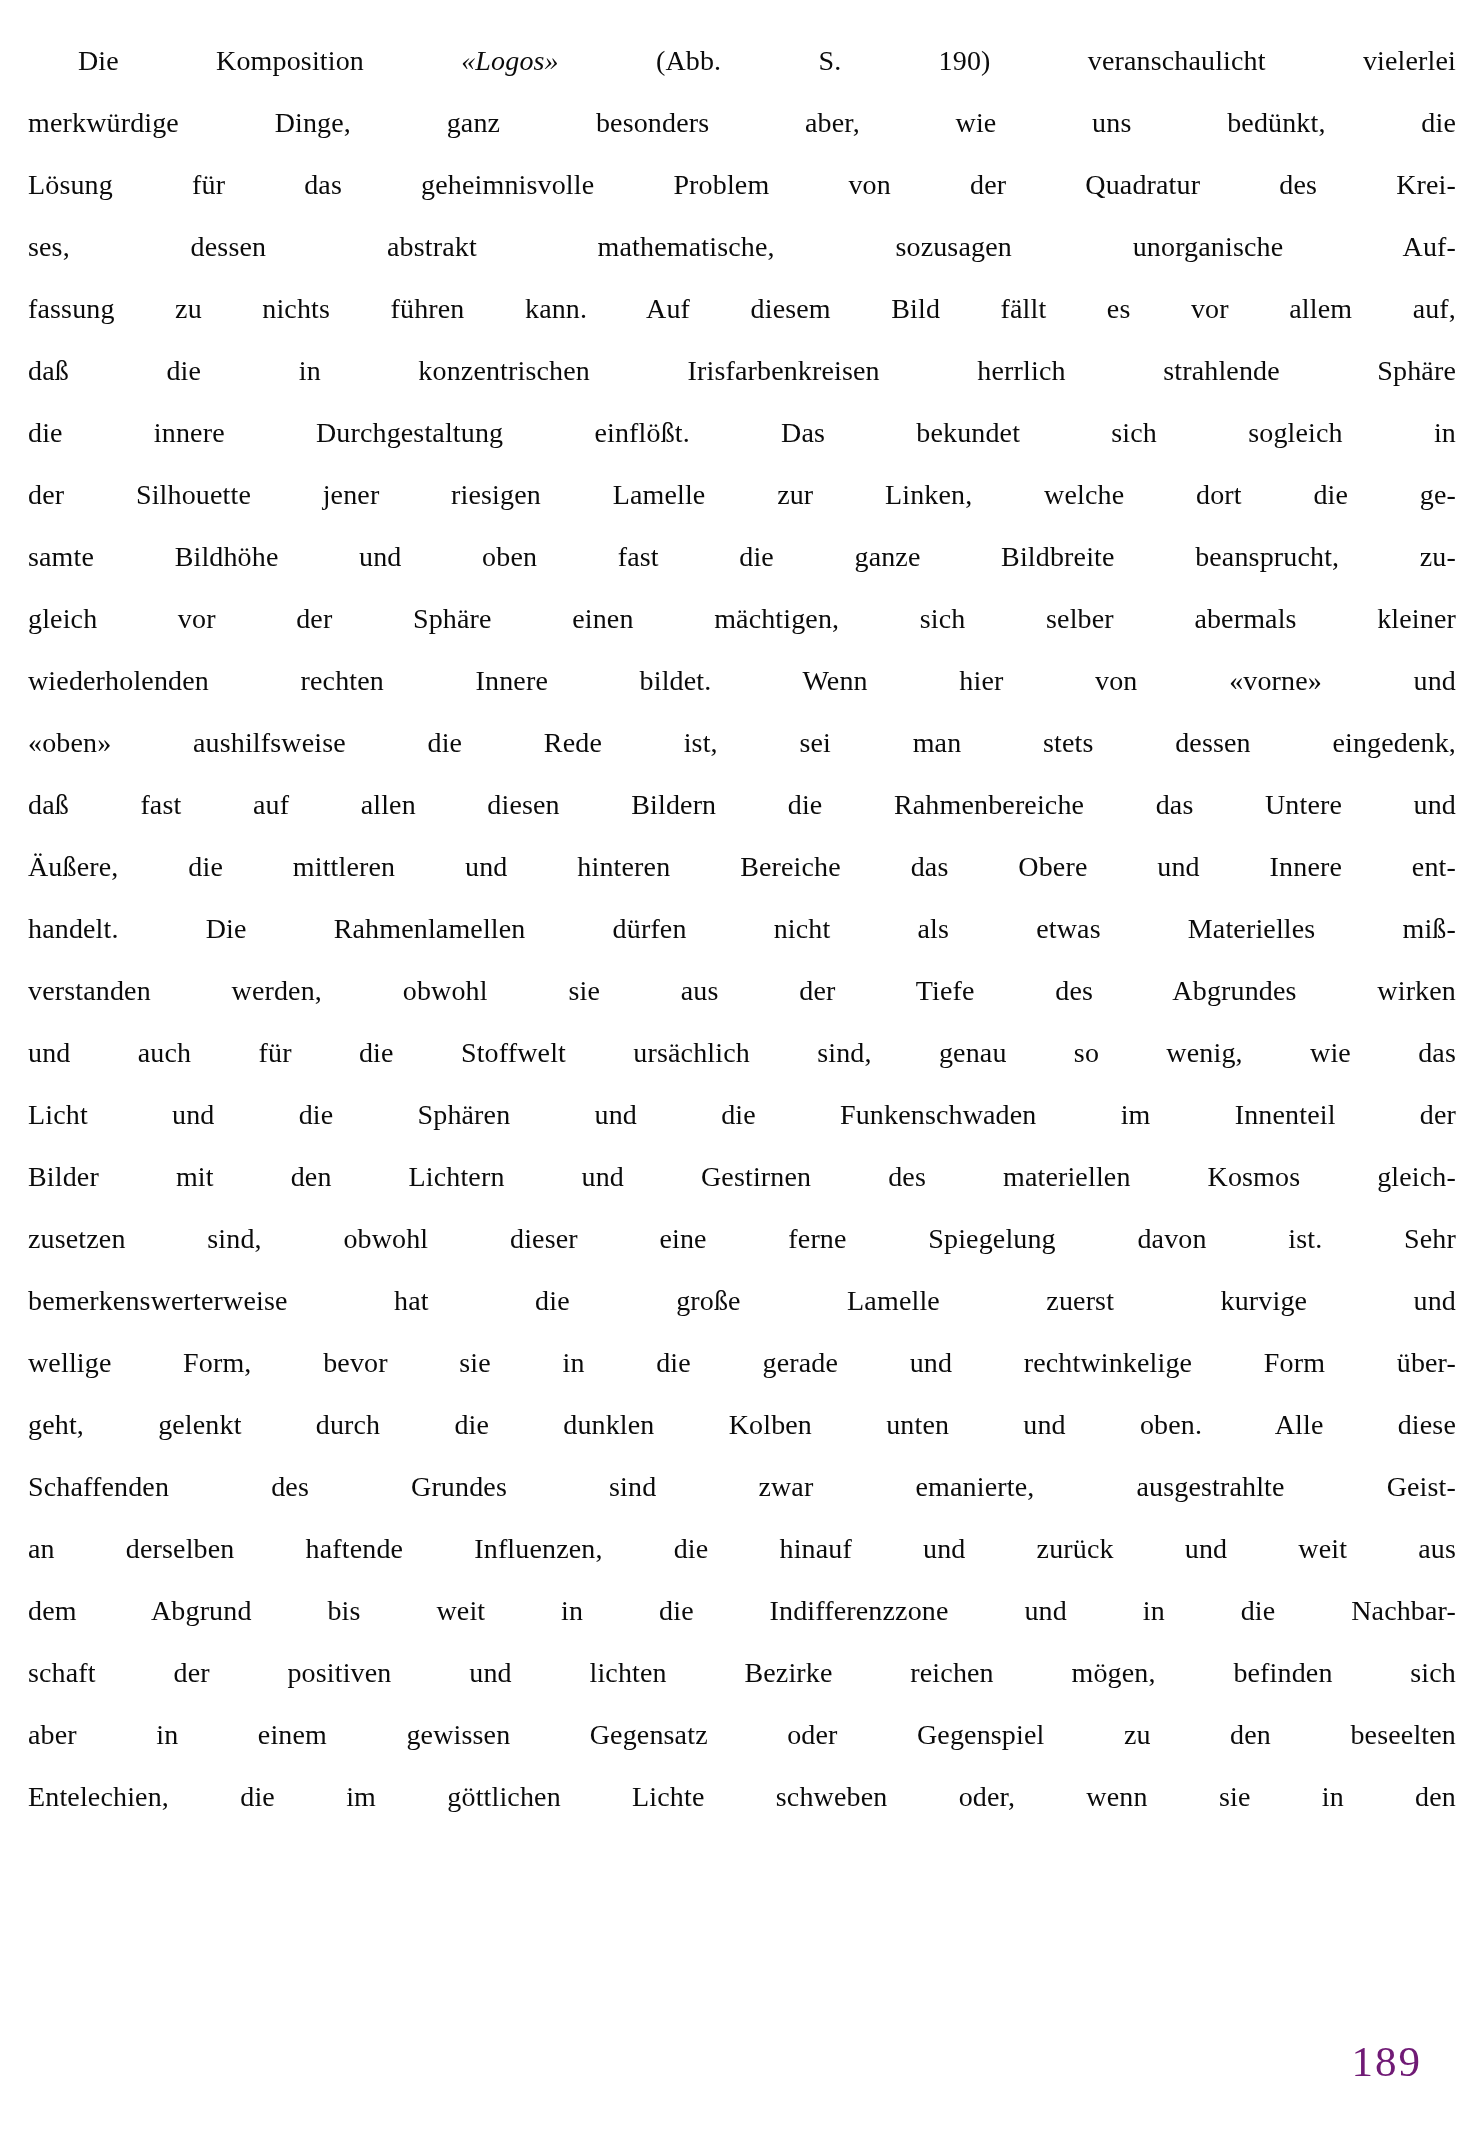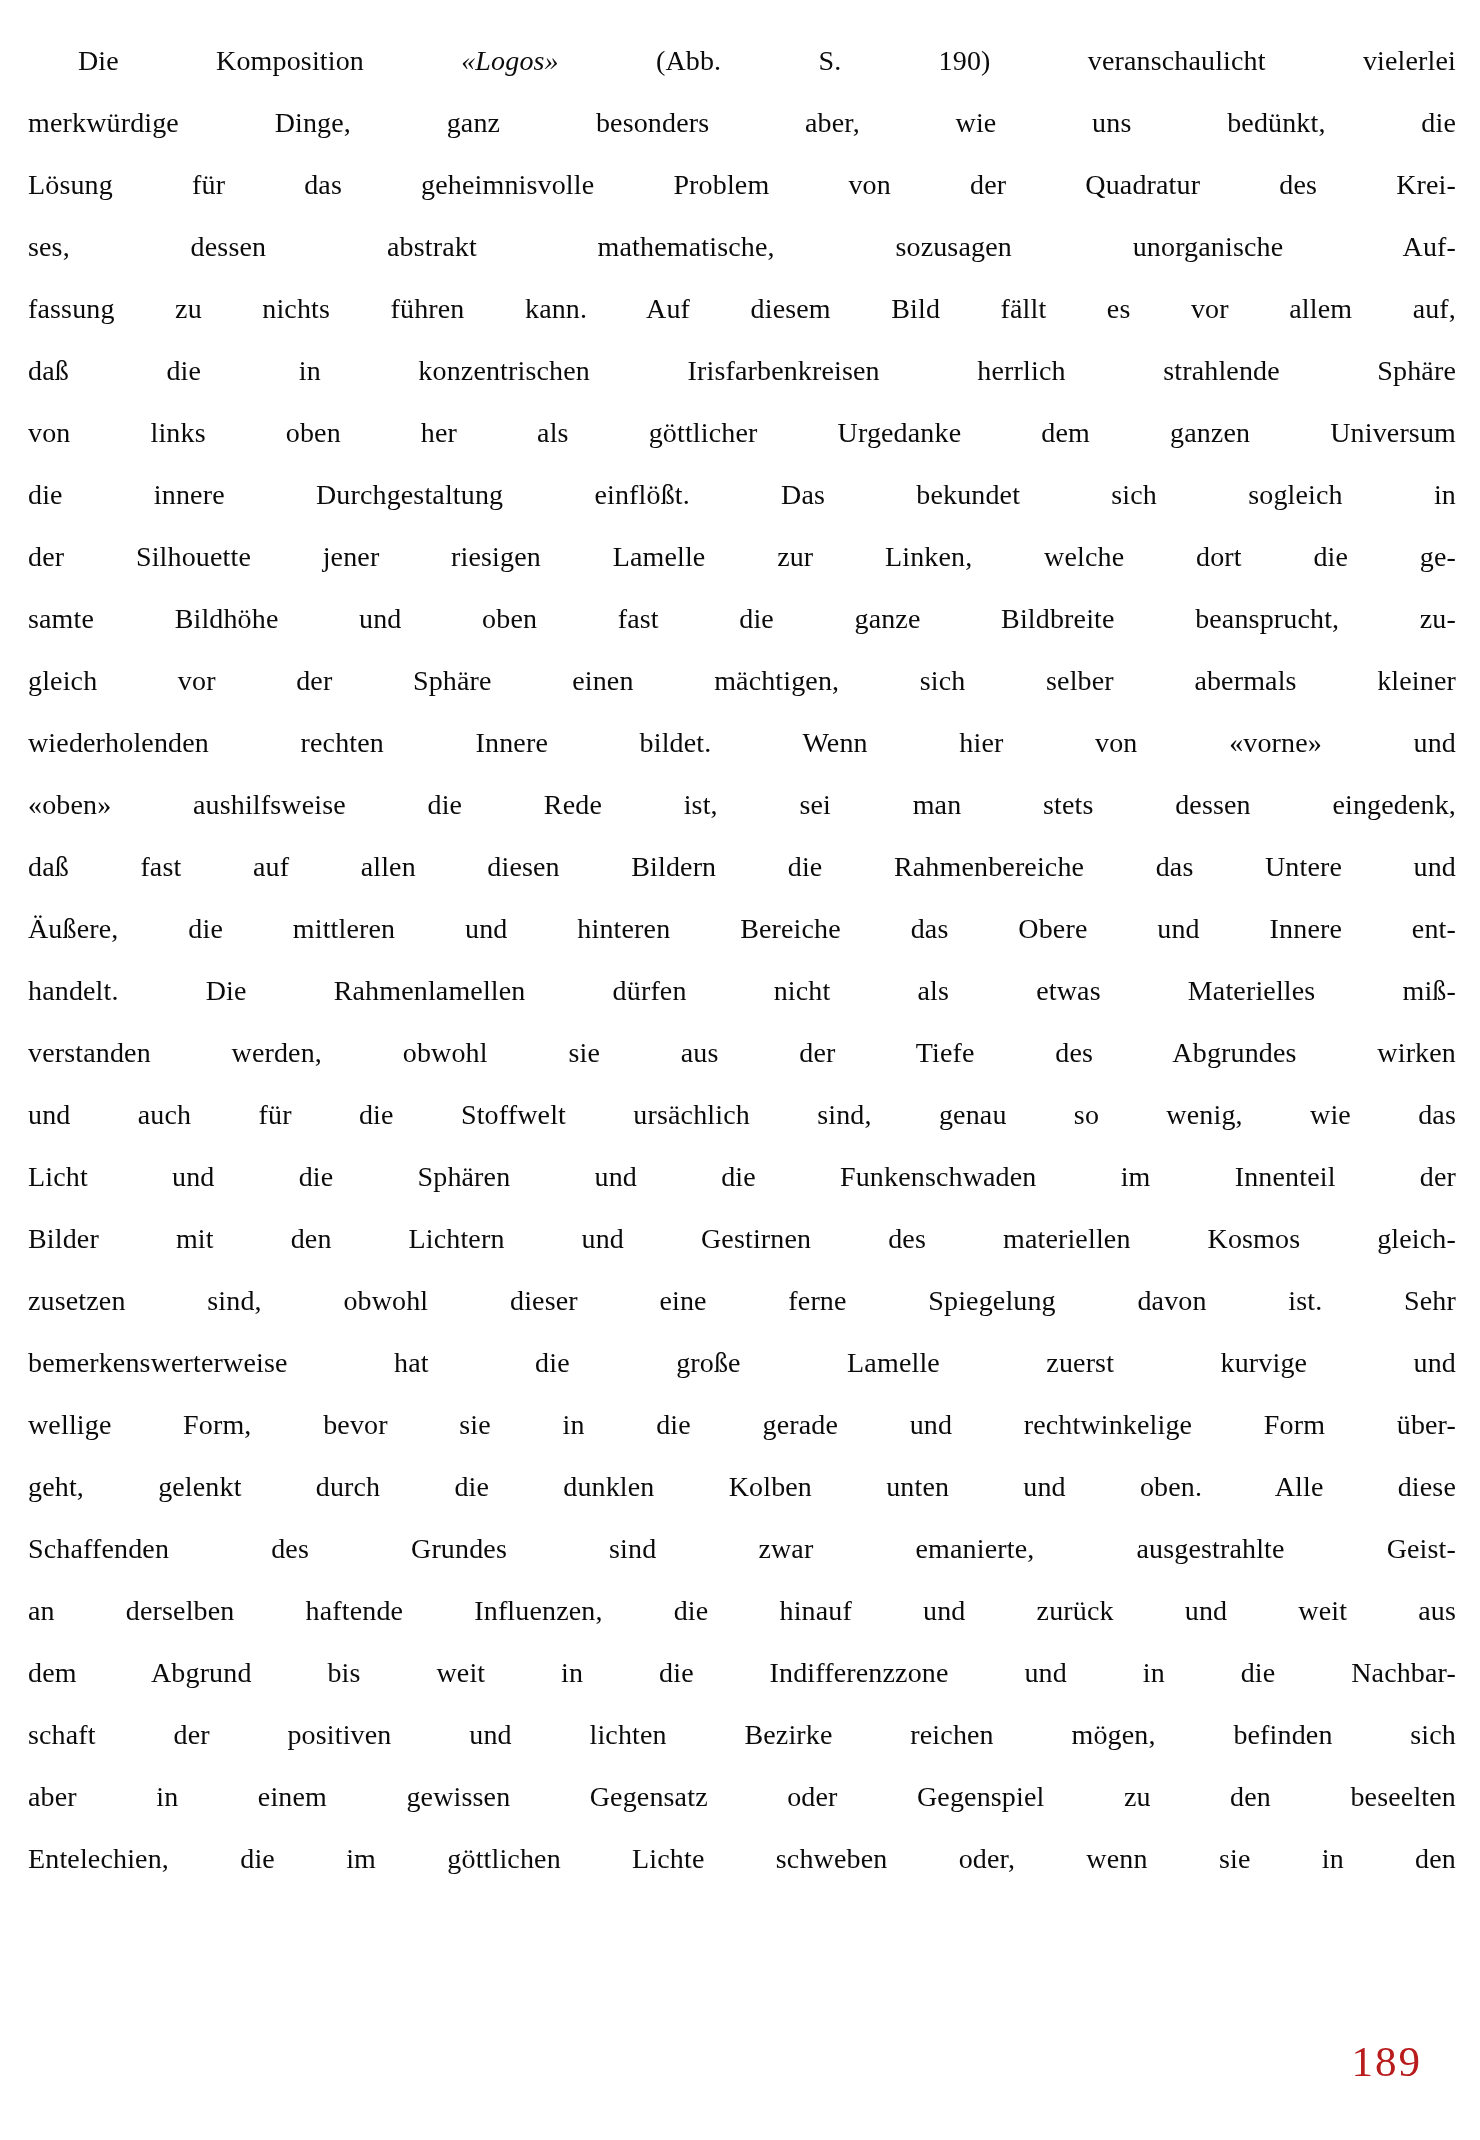--- a/index.html
+++ b/index.html
@@ -45,35 +45,34 @@
   .seg-roman {
     font-style: normal;
   }
   .page-number {
     position: absolute;
     top: 2036px;
     right: 58px;
     font-size: 43px;
     line-height: 52px;
     letter-spacing: 2px;
-    color: #b91c1c;
+    color: #701a75;
   }
 </style>
 </head>
 <body>
 
 <main class="page">
   <section class="text-block" id="text-block">
       <div class="line indent"><span class="seg-roman">Die Komposition </span><span class="seg-italic">«Logos»</span><span class="seg-roman"> (Abb. S. 190) veranschaulicht vielerlei</span></div>
       <div class="line"><span class="seg-roman">merkwürdige Dinge, ganz besonders aber, wie uns bedünkt, die</span></div>
       <div class="line"><span class="seg-roman">Lösung für das geheimnisvolle Problem von der Quadratur des Krei-</span></div>
       <div class="line"><span class="seg-roman">ses, dessen abstrakt mathematische, sozusagen unorganische Auf-</span></div>
       <div class="line"><span class="seg-roman">fassung zu nichts führen kann. Auf diesem Bild fällt es vor allem auf,</span></div>
       <div class="line"><span class="seg-roman">daß die in konzentrischen Irisfarbenkreisen herrlich strahlende Sphäre</span></div>
-      <div class="line"><span class="seg-roman">von links oben her als göttlicher Urgedanke dem ganzen Universum</span></div>
       <div class="line"><span class="seg-roman">die innere Durchgestaltung einflößt. Das bekundet sich sogleich in</span></div>
       <div class="line"><span class="seg-roman">der Silhouette jener riesigen Lamelle zur Linken, welche dort die ge-</span></div>
       <div class="line"><span class="seg-roman">samte Bildhöhe und oben fast die ganze Bildbreite beansprucht, zu-</span></div>
       <div class="line"><span class="seg-roman">gleich vor der Sphäre einen mächtigen, sich selber abermals kleiner</span></div>
       <div class="line"><span class="seg-roman">wiederholenden rechten Innere bildet. Wenn hier von «vorne» und</span></div>
       <div class="line"><span class="seg-roman">«oben» aushilfsweise die Rede ist, sei man stets dessen eingedenk,</span></div>
       <div class="line"><span class="seg-roman">daß fast auf allen diesen Bildern die Rahmenbereiche das Untere und</span></div>
       <div class="line"><span class="seg-roman">Äußere, die mittleren und hinteren Bereiche das Obere und Innere ent-</span></div>
       <div class="line"><span class="seg-roman">handelt. Die Rahmenlamellen dürfen nicht als etwas Materielles miß-</span></div>
       <div class="line"><span class="seg-roman">verstanden werden, obwohl sie aus der Tiefe des Abgrundes wirken</span></div>

